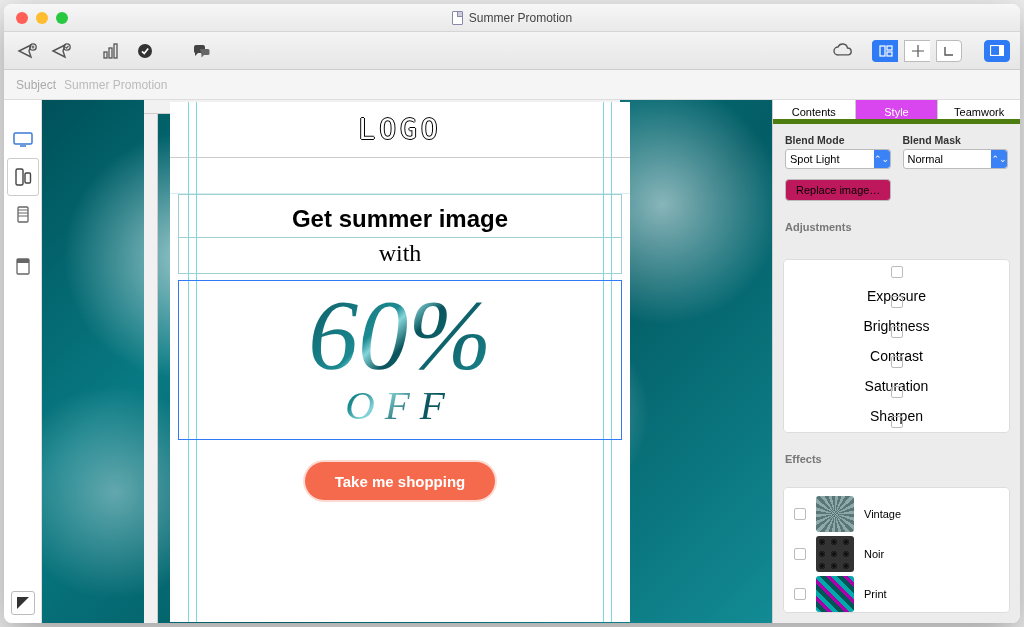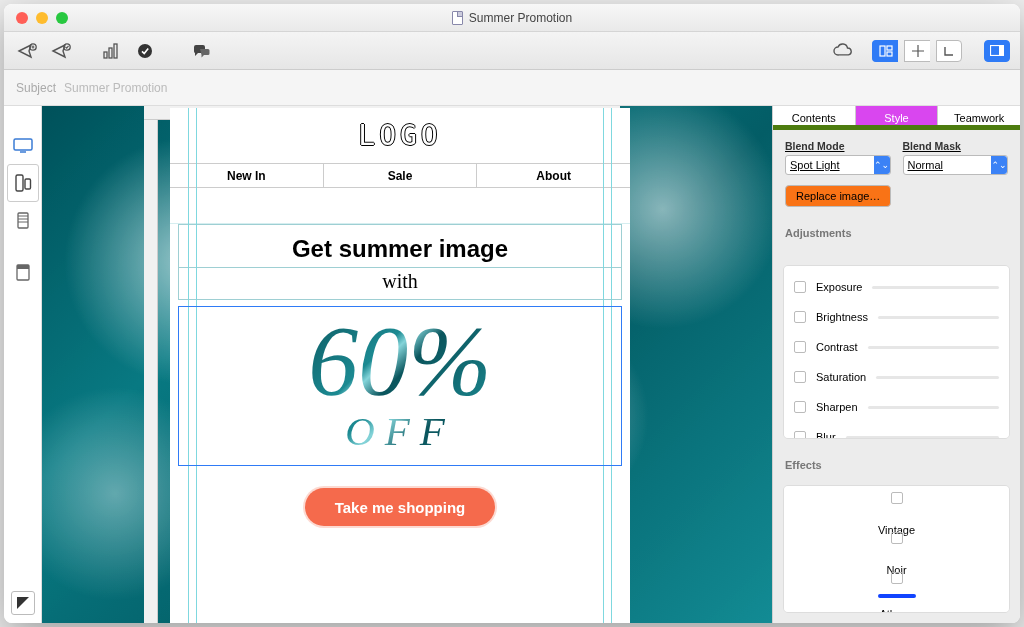--- a/index.html
+++ b/index.html
@@ -30,21 +30,21 @@
   .tool-btn{width:26px;height:24px;display:flex;align-items:center;justify-content:center;color:#555;border-radius:4px;}
   .toolbar-right{margin-left:auto;display:flex;gap:6px;align-items:center;}
   .seg-btn{width:26px;height:22px;background:#fff;border:1px solid #bbb;display:flex;align-items:center;justify-content:center;}
   .seg-btn.left{border-radius:4px 0 0 4px;border-right:none;}
   .seg-btn.mid{border-right:none;}
   .seg-btn.right{border-radius:0 4px 4px 0;}
   .seg-btn.active{background:#2f7bf6;border-color:#2f7bf6;color:#fff;}
   .seg-btn.solo{border-radius:4px;border:1px solid #bbb;}
 
   
-  .subject-bar{height:36px;background:#f5f5f5;border-bottom:1px solid #ddd;display:flex;align-items:center;padding:0 12px;gap:8px;font-size:12px;}
+  .subject-bar{height:30px;background:#f5f5f5;border-bottom:1px solid #ddd;display:flex;align-items:center;padding:0 12px;gap:8px;font-size:12px;}
   .subject-bar .label{color:#aaa;}
   .subject-bar .val{color:#bbb;}
 
   
   .workspace{flex:1;display:flex;overflow:hidden;}
   .left-rail{width:38px;background:#fff;border-right:1px solid #ddd;display:flex;flex-direction:column;align-items:center;padding-top:20px;gap:0;position:relative;}
   .rail-cell{width:32px;height:38px;border:1px solid transparent;display:flex;align-items:center;justify-content:center;}
   .rail-cell.active{background:#fff;border:1px solid #ccc;border-radius:3px;}
   .rail-bottom{position:absolute;bottom:8px;width:24px;height:24px;border:1px solid #bbb;border-radius:3px;display:flex;align-items:center;justify-content:center;}
 
@@ -64,49 +64,49 @@
   .ruler-top{position:absolute;left:102px;right:152px;top:0;height:14px;background:#f1f1f1;border-bottom:1px solid #ccc;font-size:7px;color:#999;}
   .ruler-left{position:absolute;left:102px;top:14px;bottom:0;width:14px;background:#f1f1f1;border-right:1px solid #ccc;}
 
   .email-header{height:56px;display:flex;align-items:center;justify-content:center;border-bottom:1px solid #ccc;}
   .logo{font-family:monospace;font-size:28px;letter-spacing:4px;text-shadow:1px 0 #000,-1px 0 #000,0 1px #000,0 -1px #000;color:#fff;}
   .email-nav{height:24px;display:flex;border-bottom:1px solid #ccc;}
   .email-nav div{flex:1;text-align:center;font-size:12px;font-weight:600;line-height:24px;border-right:1px solid #ccc;}
   .email-nav div:last-child{border-right:none;}
   .spacer{height:30px;border-bottom:1px solid #d6eef0;margin-top:6px;}
   .headline{padding:10px 0 4px;text-align:center;font-size:24px;font-weight:800;border:1px solid #9ecfd3;margin:0 8px;}
-  .with{padding:2px 0 6px;text-align:center;font-size:20px;font-family:"Times New Roman",serif;border:1px solid #9ecfd3;border-top:none;margin:0 8px;}
+  .with{padding:2px 0 6px;text-align:center;font-size:24px;font-family:"Times New Roman",serif;border:1px solid #9ecfd3;border-top:none;margin:0 8px;}
   .big-off{margin:6px 8px 0;border:1px solid #2f7bf6;padding:14px 0 10px;text-align:center;position:relative;}
   .big-off .n{font-size:100px;font-family:"Brush Script MT","Segoe Script",cursive;font-style:italic;line-height:0.8;background:linear-gradient(135deg,#0a555d,#1c8a92 40%,#84d4d9 45%,#0a555d 55%,#1c8a92);-webkit-background-clip:text;color:transparent;background-clip:text;}
   .big-off .o{font-size:41px;font-family:"Brush Script MT","Segoe Script",cursive;font-style:italic;display:block;margin-top:6px;background:linear-gradient(135deg,#0a555d,#1c8a92 40%,#84d4d9 45%,#0a555d 55%,#1c8a92);-webkit-background-clip:text;color:transparent;background-clip:text;letter-spacing:10px;}
   .cta{margin:22px auto 0;width:190px;height:38px;border-radius:20px;background:#f56a4c;color:#fff;font-weight:700;font-size:15px;display:flex;align-items:center;justify-content:center;box-shadow:0 0 0 2px rgba(245,106,76,.25);}
 
   
   .guide-v{position:absolute;top:0;bottom:0;width:1px;background:#7fd8df;}
   .gv1{left:18px;} .gv2{left:26px;} .gv3{right:18px;} .gv4{right:26px;}
 
   
   .inspector{width:248px;background:#ececec;border-left:1px solid #cfcfcf;display:flex;flex-direction:column;overflow:hidden;}
   .tabs{display:flex;height:24px;background:#fff;border-bottom:5px solid #4d7c0f;}
   .tabs div{flex:1;text-align:center;font-size:11px;line-height:24px;border-right:1px solid #ccc;}
   .tabs div:last-child{border-right:none;}
   .tabs .active{background:#d946ef;color:#fff;}
   .section{padding:10px 12px;}
   .section h4{font-size:11px;color:#777;font-weight:600;margin-bottom:6px;}
-  .row2{display:flex;gap:12px;text-decoration:underline;}
+  .row2{display:flex;gap:12px;}
   .col{flex:1;}
   .col label{font-size:10.5px;font-weight:600;color:#333;display:block;margin-bottom:3px;}
   .select{width:100%;height:20px;background:#fff;border:1px solid #bbb;border-radius:3px;font-size:11px;padding:0 18px 0 4px;display:flex;align-items:center;position:relative;}
   .select .chev{position:absolute;right:0;top:0;bottom:0;width:16px;background:#3b82f6;border-radius:0 3px 3px 0;display:flex;align-items:center;justify-content:center;color:#fff;font-size:9px;}
-  .btn{height:22px;padding:0 10px;background:#f97316;border:1px solid #bbb;border-radius:4px;font-size:11px;display:inline-flex;align-items:center;margin-top:10px;}
+  .btn{height:22px;padding:0 10px;background:#be185d;border:1px solid #bbb;border-radius:4px;font-size:11px;display:inline-flex;align-items:center;margin-top:10px;}
   .panel{background:#fff;border-radius:5px;border:1px solid #ddd;margin:0 10px 10px;padding:6px 0;overflow:auto;}
-  .adj-row{display:flex;align-items:center;height:30px;padding:0 10px;gap:10px;font-size:11px;}
+  .adj-row{display:flex;align-items:center;height:30px;padding:0 10px;gap:10px;font-size:14px;flex-direction:column;}
   .cb{width:12px;height:12px;border:1px solid #bbb;border-radius:2px;flex-shrink:0;}
   .slider{flex:1;height:3px;background:#e6e6e6;border-radius:2px;position:relative;margin-left:auto;width:56px;}
-  .eff-row{display:flex;align-items:center;height:40px;padding:0 10px;gap:10px;font-size:11px;flex-direction:column;}
+  .eff-row{display:flex;align-items:center;height:40px;padding:0 10px;gap:10px;font-size:11px;}
   .swatch{width:38px;height:36px;border-radius:3px;}
   .sw1{background:repeating-conic-gradient(#8aa 0 10deg,#577 10deg 20deg);filter:grayscale(.2);}
   .sw2{background:radial-gradient(circle,#111 20%,#333 21%,#111 40%,#333 41%);background-size:12px 12px;}
   .sw3{background:repeating-linear-gradient(45deg,#0aa 0 4px,#055 4px 8px,#a0a 8px 12px);}
   .sw4{background:radial-gradient(circle at 30% 30%,#93f,#35f 60%,#72f);border:2px solid #14f;}
 </style>
 </head>
 <body>
 
 <div class="window">
@@ -243,25 +243,20 @@
 
       <div class="email">
         <div class="guide-v gv1"></div>
         <div class="guide-v gv2"></div>
         <div class="guide-v gv3"></div>
         <div class="guide-v gv4"></div>
 
         <div class="email-header">
           <span class="logo">LOGO</span>
         </div>
-        <div class="email-nav">
-          <div>New In</div>
-          <div>Sale</div>
-          <div>About</div>
-        </div>
         <div class="spacer"></div>
         <div class="headline">Get summer image</div>
         <div class="with">with</div>
         <div class="big-off">
           <span class="n">60%</span>
           <span class="o">OFF</span>
         </div>
         <div class="cta">Take me shopping</div>
       </div>
     </div>
@@ -322,35 +317,40 @@
             <span>Sharpen</span>
             <span class="slider"></span>
           </div>
         <div class="adj-row">
             <span class="cb"></span>
             <span>Blur</span>
             <span class="slider"></span>
           </div>
       </div>
 
-      <div class="section" style="padding-bottom:8px;">
+      <div class="section" style="padding-bottom:16px;">
           <h4>Effects</h4>
         </div>
       <div class="panel" style="flex:1;">
         <div class="eff-row">
             <span class="cb"></span>
             <span class="swatch sw1"></span>
             <span>Vintage</span>
           </div>
         <div class="eff-row">
             <span class="cb"></span>
             <span class="swatch sw2"></span>
             <span>Noir</span>
           </div>
         <div class="eff-row">
             <span class="cb"></span>
+            <span class="swatch sw3"></span>
+            <span>Print</span>
+          </div>
+        <div class="eff-row">
+            <span class="cb"></span>
             <span class="swatch sw4"></span>
             <span>Athens</span>
           </div>
       </div>
     </div>
   </div>
 </div>
 
 </body></html>

